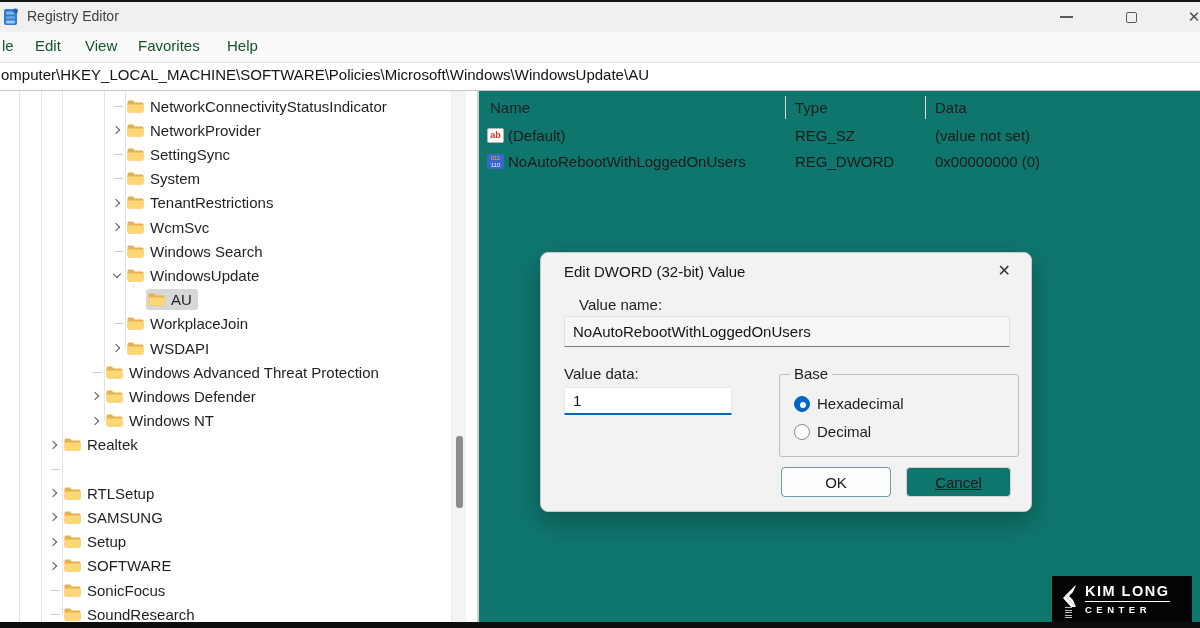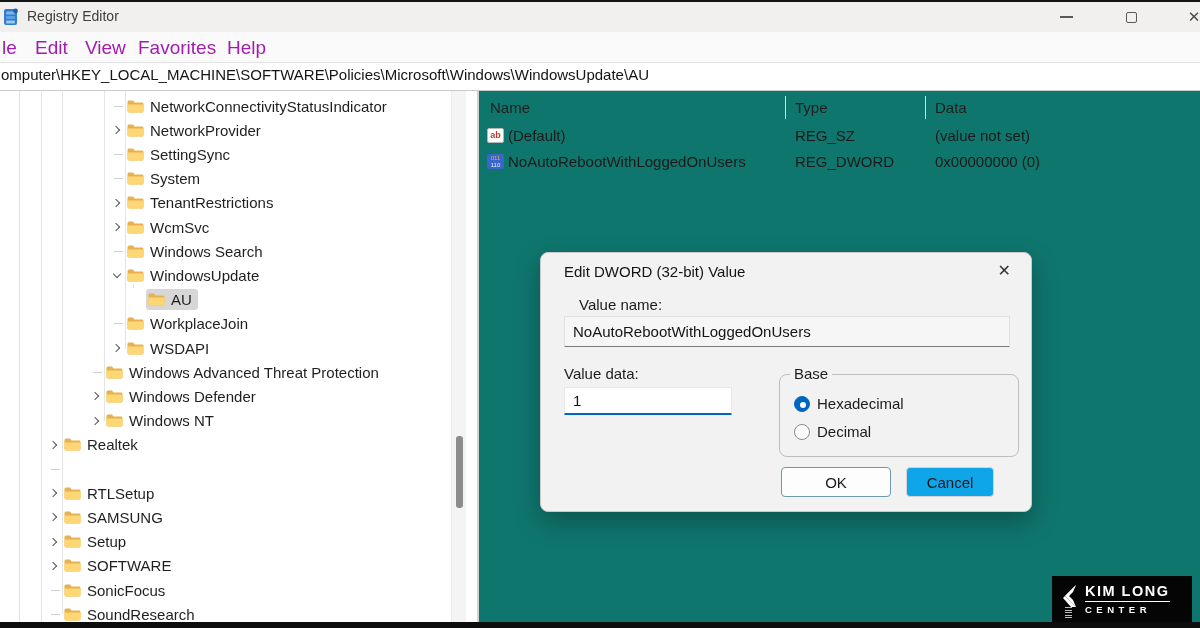--- a/index.html
+++ b/index.html
@@ -13,21 +13,21 @@
   .tb-icon{position:absolute;left:3px;top:6px;width:16px;height:18px;}
   .tb-title{position:absolute;left:27px;top:6px;font-size:14px;color:#3d3d3d;}
   .wc{position:absolute;top:0;width:44px;height:30px;display:flex;align-items:center;justify-content:center;color:#4a4a4a;}
   .wc-min{left:1044px;}.wc-max{left:1109px;}.wc-close{left:1172px;}
   .wc-min .g{width:13px;height:1.4px;background:#5a5a5a;}
   .wc-max .g{width:11px;height:11px;border:1.4px solid #5a5a5a;border-radius:2px;}
   .wc-close .g{font-size:15px;color:#4a4a4a;}
 
   
   .menubar{position:absolute;left:0;top:32px;width:1200px;height:30px;background:#fbfafa;}
-  .menu-item{position:absolute;top:5px;font-size:19px;color:#a21caf;}
+  .menu-item{position:absolute;top:5px;font-size:15px;color:#14532d;}
 
   
   .addressbar{position:absolute;left:0;top:62px;width:1200px;height:29px;background:#fff;border-top:1px solid #e4e4e4;border-bottom:1px solid #c9c9c9;}
   .addressbar input{position:absolute;left:1px;top:3px;width:1190px;border:none;outline:none;background:transparent;font-size:15px;color:#141414;padding:0;}
 
   
   .treepanel{position:absolute;left:0;top:91px;width:451px;height:531px;background:#fff;overflow:hidden;}
   .guide{position:absolute;width:1px;background:#e4e4e4;}
   .trow{position:absolute;height:24px;display:flex;align-items:center;white-space:nowrap;font-size:15px;color:#1f1f1f;cursor:default;}
   .exp{width:16px;height:24px;display:flex;align-items:center;justify-content:center;flex:0 0 16px;background:#fff;}
@@ -53,31 +53,31 @@
   .icon-dw .r1{color:#f3a93c;}
   .icon-dw .r2{color:#eef3ff;}
 
   
   .dialog{position:absolute;left:540px;top:252px;width:492px;height:260px;background:#f3f2f2;border:1px solid #c9c9c9;border-radius:8px;box-shadow:0 10px 26px rgba(0,0,0,.28);}
   .dlg-title{position:absolute;left:23px;top:10px;font-size:15px;color:#141414;}
   .dlg-close{position:absolute;right:16px;top:6px;font-size:16px;color:#333;padding:2px 4px;cursor:default;}
   .lbl{position:absolute;font-size:15px;color:#1c1c1c;}
   .field-name{position:absolute;left:23px;top:63px;width:446px;height:31px;background:#f7f6f6;border:1px solid #e2e1e1;border-bottom:1.6px solid #7a7a7a;font-size:15px;color:#141414;padding:0 8px;outline:none;border-radius:1px;}
   .field-data{position:absolute;left:23px;top:134px;width:168px;height:28px;background:#fff;border:1px solid #e8e8e8;border-bottom:2px solid #0067c0;font-size:15px;color:#141414;padding:0 8px;outline:none;border-radius:1px;}
-  .groupbox{position:absolute;left:238px;top:121px;width:240px;height:83px;border:1px solid #bdbdbd;border-radius:8px;}
+  .groupbox{position:absolute;left:238px;top:121px;width:240px;height:83px;border:1px solid #bdbdbd;border-radius:3px;}
   .gb-label{position:absolute;left:10px;top:-10px;background:#f3f2f2;padding:0 4px;font-size:15px;color:#1c1c1c;}
   .radio-row{position:absolute;left:14px;display:flex;align-items:center;cursor:default;}
   .radio{width:16px;height:16px;border-radius:50%;flex:0 0 16px;margin-right:7px;}
   .radio.on{background:#0067c0;border:1px solid #0067c0;position:relative;}
   .radio.on::after{content:"";position:absolute;left:5px;top:5px;width:6px;height:6px;border-radius:50%;background:#fff;}
   .radio.off{background:#fdfdfd;border:1.4px solid #8a8a8a;}
   .radio-row span{font-size:15px;color:#1c1c1c;}
   .btn{position:absolute;top:214px;height:30px;border-radius:4px;font-size:15px;color:#1a1a1a;display:flex;align-items:center;justify-content:center;cursor:default;}
   .btn-ok{left:240px;width:110px;background:#fdfdfd;border:1.8px solid #6e9aa9;}
-  .btn-cancel{left:365px;width:88px;background:#0ea5e9;border:1px solid #d4d4d4;}
+  .btn-cancel{left:365px;width:105px;background:#0f766e;border:1px solid #d4d4d4;text-decoration:underline;}
 
   
   .logo{position:absolute;left:1052px;top:576px;width:140px;height:46px;background:#050505;display:flex;align-items:center;}
   .logo-chev{margin-left:9px;flex:0 0 18px;}
   .logo-stripes{position:absolute;left:13px;top:31px;width:7px;height:11px;background:repeating-linear-gradient(#bbb 0,#bbb 1px,#050505 1px,#050505 2.6px);}
   .logo-text{margin-left:6px;color:#fff;}
   .logo-l1{font-size:14.5px;font-weight:bold;letter-spacing:1.5px;white-space:nowrap;}
   .logo-div{height:1.6px;background:#fff;margin:2px 0 2px 0;}
   .logo-l2{font-size:9.5px;font-weight:bold;letter-spacing:4.5px;white-space:nowrap;}
 </style>

